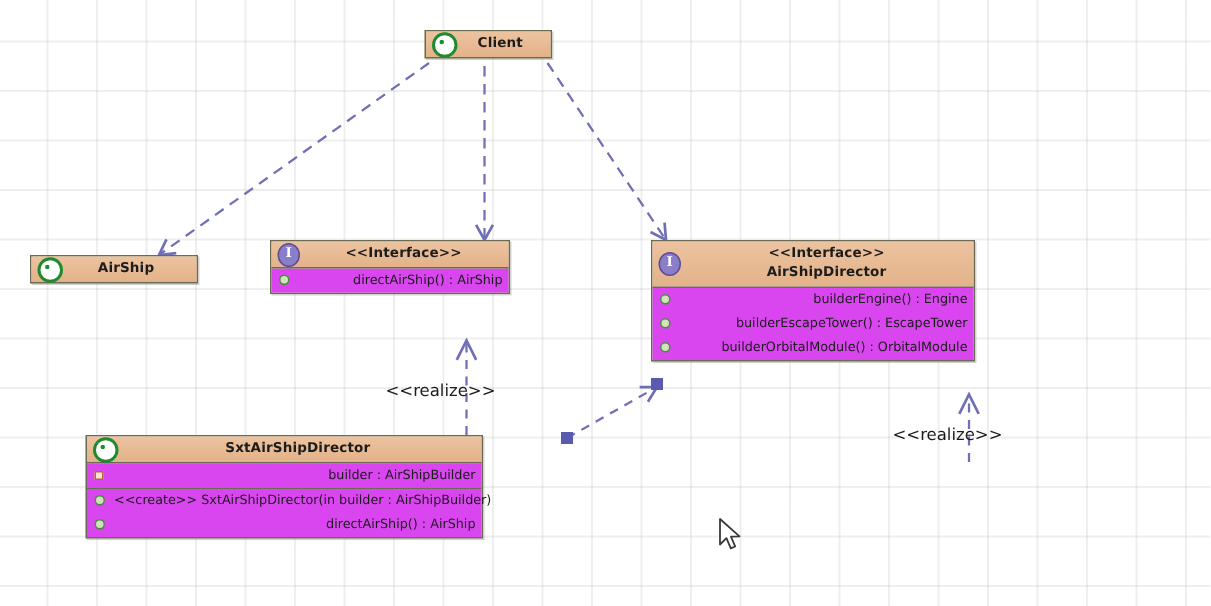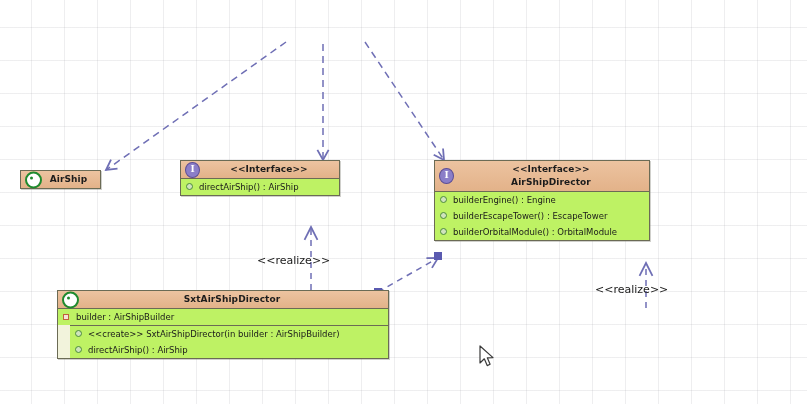--- a/index.html
+++ b/index.html
@@ -91,23 +91,24 @@
     border: 1px solid #5b4d96;
     color: #ffffff;
     font-family: "DejaVu Serif", serif;
     font-size: 9px;
     padding-bottom: 1px;
   }
 
   
   .compartment {
     box-sizing: border-box;
-    background: #bef264;
-  }
-  .compartment.sep { border-top: 1px solid #6b6b55; margin-left: 12px; }
+    background: #d946ef;
+    text-align: right;
+  }
+  .compartment.sep { border-top: 1px solid #6b6b55; }
   .member {
     position: relative;
     padding: 1px 4px 1px 18px;
     font-size: 8.5px;
     color: #1a1a1a;
     line-height: 14px;
     white-space: nowrap;
   }
   .member .vis {
     position: absolute;
@@ -176,22 +177,28 @@
       <path d="M646,308 L646,263" fill="none" stroke="#6f6fb5" stroke-width="1.5" stroke-dasharray="6,5" marker-end="url(#hollowTri)"></path>
     </g>
 
     <g>
       <path d="M378,292 L438,258" fill="none" stroke="#6f6fb5" stroke-width="1.5" stroke-dasharray="6,5" marker-end="url(#openArrow)"></path>
       <rect x="374" y="288" width="8" height="8" fill="#5a5ab0"></rect>
       <rect x="434" y="252" width="8" height="8" fill="#5a5ab0"></rect>
     </g>
   </svg>
 
-
-  <div class="node simple" style="left:20px; top:170px; width:81px;">
+  <div class="node simple" style="left:283px; top:20px; width:85px;">
+    <div class="node-header no-border">
+      <span class="badge cls"></span>
+      <span class="hdr-name">Client</span>
+    </div>
+  </div>
+
+  <div class="node simple" style="left:20px; top:170px; width:112px;">
     <div class="node-header no-border">
       <span class="badge cls"></span>
       <span class="hdr-name">AirShip</span>
     </div>
   </div>
 
   <div class="node" style="left:180px; top:160px; width:160px;">
     <div class="node-header">
       <span class="badge iface">I</span>
       <span class="hdr-stereo">&lt;&lt;Interface&gt;&gt;</span>
@@ -219,21 +226,21 @@
         <span class="vis pub"></span>
         <span>builderEscapeTower() : EscapeTower</span>
       </div>
       <div class="member">
         <span class="vis pub"></span>
         <span>builderOrbitalModule() : OrbitalModule</span>
       </div>
     </div>
   </div>
 
-  <div class="node" style="left:57px; top:290px; width:332px;">
+  <div class="node" style="left:57px; top:290px; width:265px;">
     <div class="node-header">
       <span class="badge cls"></span>
       <span class="hdr-name">SxtAirShipDirector</span>
     </div>
     <div class="compartment">
       <div class="member">
         <span class="vis priv"></span>
         <span>builder : AirShipBuilder</span>
       </div>
     </div>

